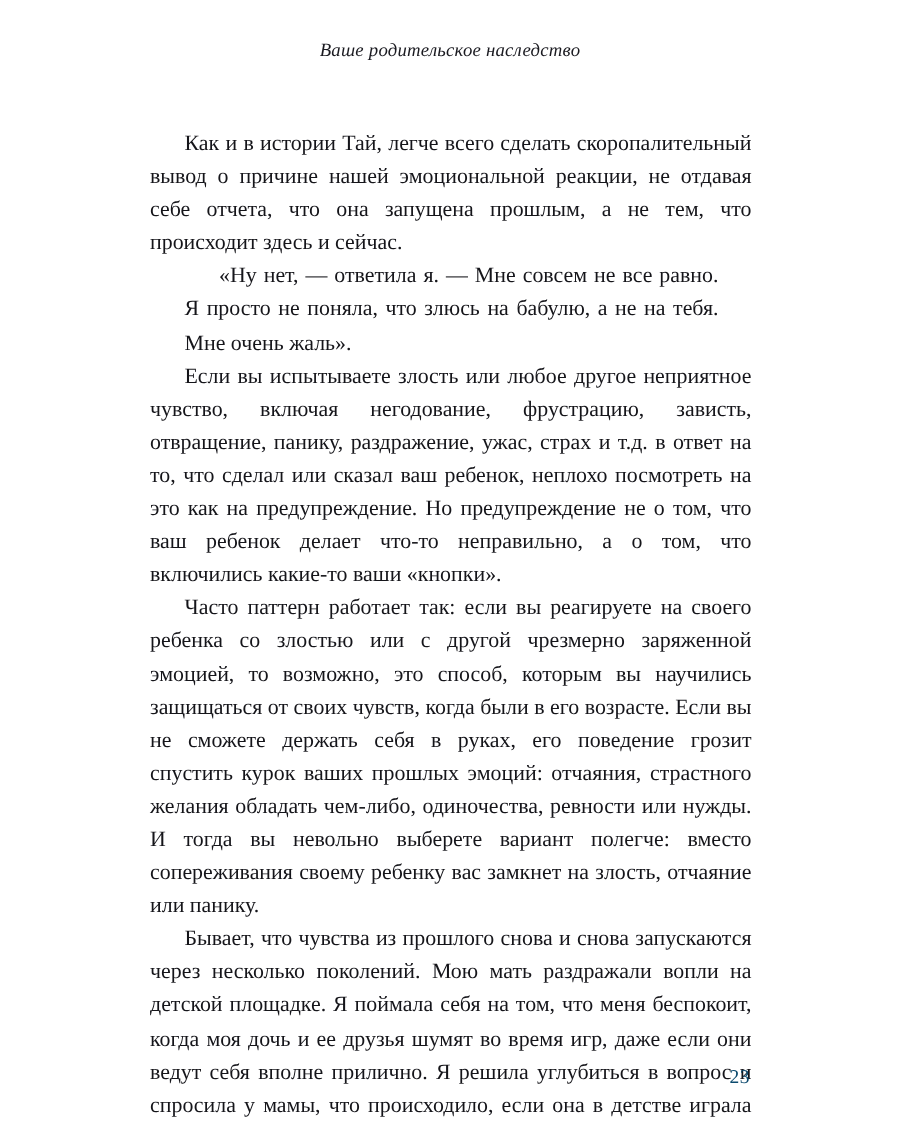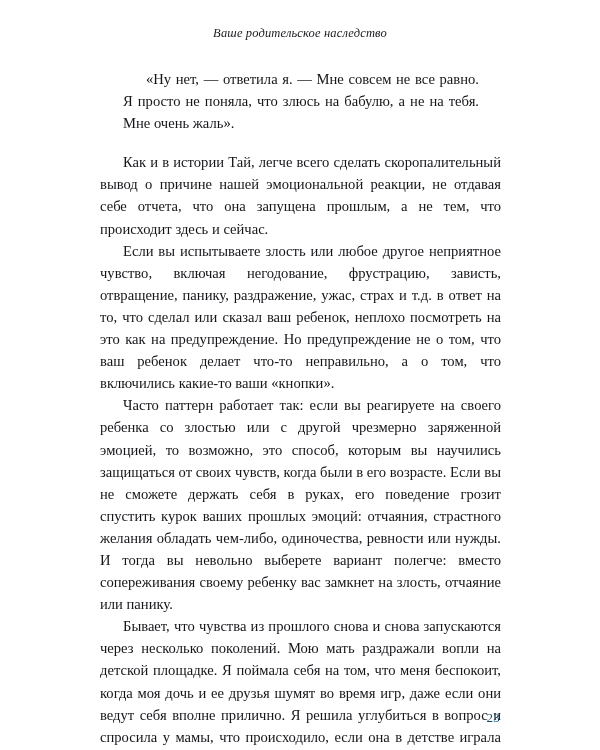--- a/index.html
+++ b/index.html
@@ -77,23 +77,23 @@
 </style>
 </head>
 <body>
 
 <div class="page">
 
   <div class="running-head">Ваше родительское наследство</div>
 
   <div class="textblock">
 
+    <p class="para gap-above">Как и в истории Тай, легче всего сделать скоропалительный вывод о причине нашей эмоциональной реакции, не отдавая себе отчета, что она запущена прошлым, а не тем, что происходит здесь и сейчас.</p>
+
     <p class="para quote">«Ну нет, — ответила я. — Мне совсем не все равно. Я просто не поняла, что злюсь на бабулю, а не на тебя. Мне очень жаль».</p>
-
-    <p class="para gap-above">Как и в истории Тай, легче всего сделать скоропалительный вывод о причине нашей эмоциональной реакции, не отдавая себе отчета, что она запущена прошлым, а не тем, что происходит здесь и сейчас.</p>
 
     <p class="para">Если вы испытываете злость или любое другое неприятное чувство, включая негодование, фрустрацию, зависть, отвращение, панику, раздражение, ужас, страх и т.д. в ответ на то, что сделал или сказал ваш ребенок, неплохо посмотреть на это как на предупреждение. Но предупреждение не о том, что ваш ребенок делает что-то неправильно, а о том, что включились какие-то ваши «кнопки».</p>
 
     <p class="para">Часто паттерн работает так: если вы реагируете на своего ребенка со злостью или с другой чрезмерно заряженной эмоцией, то возможно, это способ, которым вы научились защищаться от своих чувств, когда были в его возрасте. Если вы не сможете держать себя в руках, его поведение грозит спустить курок ваших прошлых эмоций: отчаяния, страстного желания обладать чем-либо, одиночества, ревности или нужды. И тогда вы невольно выберете вариант полегче: вместо сопереживания своему ребенку вас замкнет на злость, отчаяние или панику.</p>
 
     <p class="para">Бывает, что чувства из прошлого снова и снова запускаются через несколько поколений. Мою мать раздражали вопли на детской площадке. Я поймала себя на том, что меня беспокоит, когда моя дочь и ее друзья шумят во время игр, даже если они ведут себя вполне прилично. Я решила углубиться в вопрос и спросила у мамы, что происходило, если она в детстве играла слишком громко. Она рассказала, что ее отцу — моему дедушке — было</p>
 
   </div>
 
   <div class="folio">23</div>

